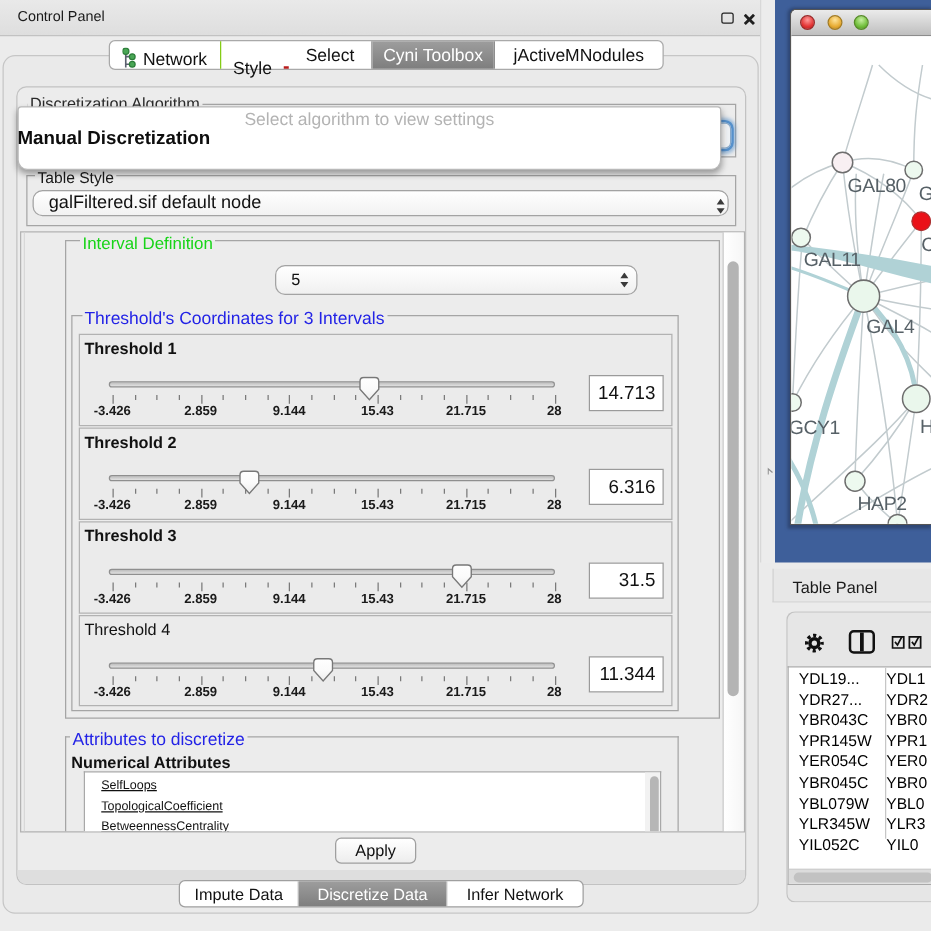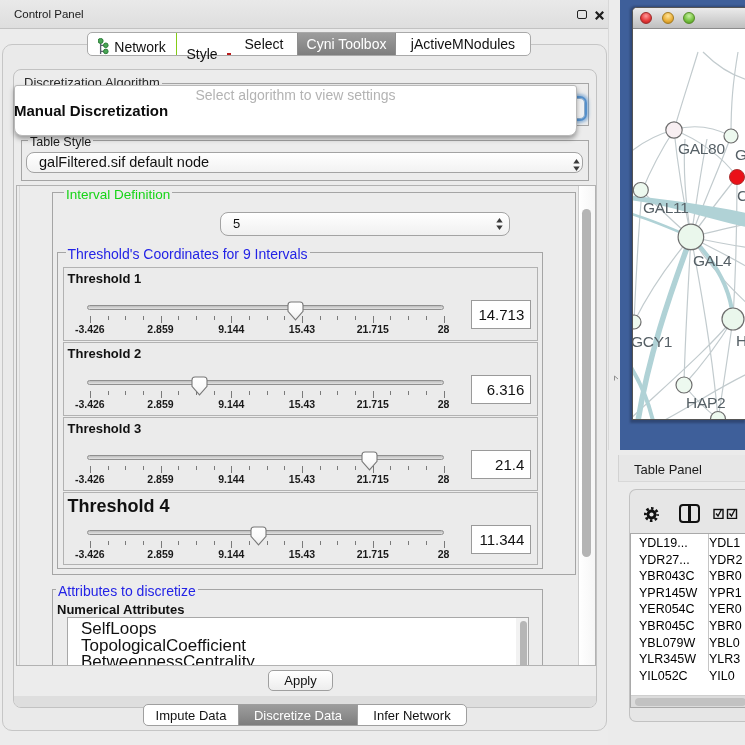--- a/index.html
+++ b/index.html
@@ -65,21 +65,21 @@
 <div class="abs" style="left:52px;top:192px;width:523.5px;height:383px;border:1px solid #a5a5a5;"></div>
 <div class="abs" style="left:64px;top:186.5px;background:#ececec;padding:0 2px;font-size:13.5px;color:#17d417;">Interval Definition</div>
 
 <div class="abs" style="left:220px;top:212px;width:290px;height:24px;background:linear-gradient(#ffffff,#f0f0f0);border:1px solid #a3a3a3;border-radius:8px;font-size:13px;color:#111;line-height:22px;padding-left:12px;">5</div>
 <svg class="abs" style="left:495.5px;top:218px;" width="7" height="12" viewBox="0 0 7 12">
       <path d="M3.5 0 L6.7 4.5 L0.3 4.5 Z" fill="#3a3a3a"></path>
       <path d="M3.5 12 L6.7 7.5 L0.3 7.5 Z" fill="#3a3a3a"></path>
     </svg>
 
 <div class="abs" style="left:57px;top:252px;width:486px;height:317px;border:1px solid #a5a5a5;"></div>
-<div class="abs" style="left:65.5px;top:246px;background:#ececec;padding:0 2px;font-size:14px;color:#2323e6;">Threshold's Coordinates for 9 Intervals</div>
+<div class="abs" style="left:65.5px;top:246px;background:#ececec;padding:0 2px;font-size:14px;color:#2323e6;">Threshold's Coordinates for 3 Intervals</div>
 
 <div id="thr">
       <div class="abs" style="left:63px;top:267px;width:475px;height:74px;border:1px solid #b2b2b2;background:#ebebeb;"></div>
       <div class="abs" style="left:67.5px;top:271px;font-size:13px;font-weight:bold;color:#111;">Threshold 1</div>
       <div class="abs" style="left:86.5px;top:304.5px;width:357px;height:5px;background:linear-gradient(#bdbdbd,#e2e2e2);border:1px solid #8f8f8f;border-radius:3.5px;"></div>
       <div class="abs" style="left:89.8px;top:315.5px;width:1px;height:7.5px;background:#7a7a7a;"></div>
       <div class="abs" style="left:107.5px;top:315.5px;width:1px;height:4px;background:#7a7a7a;"></div>
       <div class="abs" style="left:125.2px;top:315.5px;width:1px;height:4px;background:#7a7a7a;"></div>
       <div class="abs" style="left:142.9px;top:315.5px;width:1px;height:4px;background:#7a7a7a;"></div>
       <div class="abs" style="left:160.5px;top:315.5px;width:1px;height:7.5px;background:#7a7a7a;"></div>
@@ -190,23 +190,23 @@
       <svg class="abs" style="left:361.3px;top:450.5px;" width="17" height="20" viewBox="0 0 17 20">
         <path d="M1 4 Q1 1 4 1 L13 1 Q16 1 16 4 L16 10.3 L8.5 18.8 L1 10.3 Z" fill="url(#g3)" stroke="#787878" stroke-width="1.1"></path>
         <defs>
           <linearGradient id="g3" x1="0" y1="0" x2="0" y2="1">
             <stop offset="0" stop-color="#ffffff"></stop>
             <stop offset=".55" stop-color="#fafafa"></stop>
             <stop offset="1" stop-color="#ededed"></stop>
           </linearGradient>
         </defs>
       </svg>
-      <div class="abs" style="left:470.7px;top:450.4px;width:60.6px;height:29px;background:#fff;border:1px solid #9a9a9a;font-size:15px;color:#111;text-align:right;line-height:27px;padding-right:6px;">21.4</div>
+      <div class="abs" style="left:470.7px;top:450.4px;width:60.6px;height:29px;background:#fff;border:1px solid #9a9a9a;font-size:15px;color:#111;text-align:right;line-height:27px;padding-right:6px;">31.5</div>
       <div class="abs" style="left:63px;top:492px;width:475px;height:73px;border:1px solid #b2b2b2;background:#ebebeb;"></div>
-      <div class="abs" style="left:67.5px;top:496px;font-size:18px;font-weight:bold;color:#111;">Threshold 4</div>
+      <div class="abs" style="left:67.5px;top:496px;font-size:13px;font-weight:normal;color:#111;">Threshold 4</div>
       <div class="abs" style="left:86.5px;top:529.5px;width:357px;height:5px;background:linear-gradient(#bdbdbd,#e2e2e2);border:1px solid #8f8f8f;border-radius:3.5px;"></div>
       <div class="abs" style="left:89.8px;top:540.5px;width:1px;height:7.5px;background:#7a7a7a;"></div>
       <div class="abs" style="left:107.5px;top:540.5px;width:1px;height:4px;background:#7a7a7a;"></div>
       <div class="abs" style="left:125.2px;top:540.5px;width:1px;height:4px;background:#7a7a7a;"></div>
       <div class="abs" style="left:142.9px;top:540.5px;width:1px;height:4px;background:#7a7a7a;"></div>
       <div class="abs" style="left:160.5px;top:540.5px;width:1px;height:7.5px;background:#7a7a7a;"></div>
       <div class="abs" style="left:178.2px;top:540.5px;width:1px;height:4px;background:#7a7a7a;"></div>
       <div class="abs" style="left:195.9px;top:540.5px;width:1px;height:4px;background:#7a7a7a;"></div>
       <div class="abs" style="left:213.6px;top:540.5px;width:1px;height:4px;background:#7a7a7a;"></div>
       <div class="abs" style="left:231.3px;top:540.5px;width:1px;height:7.5px;background:#7a7a7a;"></div>
@@ -237,21 +237,21 @@
             <stop offset="1" stop-color="#ededed"></stop>
           </linearGradient>
         </defs>
       </svg>
       <div class="abs" style="left:470.7px;top:525.4px;width:60.6px;height:29px;background:#fff;border:1px solid #9a9a9a;font-size:15px;color:#111;text-align:right;line-height:27px;padding-right:6px;">11.344</div>
     </div>
 
 <div class="abs" style="left:52px;top:589px;width:491px;height:76px;border:1px solid #a5a5a5;border-bottom:none;"></div>
 <div class="abs" style="left:56px;top:582.5px;background:#ececec;padding:0 2px;font-size:14px;color:#2323e6;">Attributes to discretize</div>
 <div class="abs" style="left:57px;top:602px;font-size:13px;font-weight:bold;color:#111;">Numerical Attributes</div>
-<div class="abs" style="left:67px;top:617px;width:462px;height:48px;background:#fff;border:1px solid #a8a8a8;border-bottom:none;font-size:17px;color:#111;overflow:hidden;">
+<div class="abs" style="left:67px;top:617px;width:462px;height:48px;background:#fff;border:1px solid #a8a8a8;border-bottom:none;font-size:10px;color:#111;overflow:hidden;text-decoration:underline;">
   <div style="padding:3px 0 0 13px;line-height:16.5px;">SelfLoops<br>TopologicalCoefficient<br>BetweennessCentrality</div>
 </div>
 <div class="abs" style="left:516px;top:618px;width:12px;height:47px;background:#f2f2f2;"></div>
 <div class="abs" style="left:519.5px;top:621px;width:7.5px;height:44px;background:#b6b6b6;border-radius:4px 4px 0 0;"></div>
 
 <div class="abs" style="left:268px;top:670px;width:65px;height:21px;background:linear-gradient(#ffffff,#ededed);border:1px solid #9f9f9f;border-radius:5px;font-size:13px;color:#111;text-align:center;line-height:19px;">Apply</div>
 
 <div class="abs" style="left:143px;top:704px;width:324px;height:22px;background:#fff;border:1px solid #9f9f9f;border-radius:5px;display:flex;font-size:13px;color:#111;">
   <div style="width:95px;display:flex;align-items:center;justify-content:center;border-right:1px solid #9f9f9f;border-radius:4px 0 0 4px;">Impute Data</div>
   <div style="width:118px;display:flex;align-items:center;justify-content:center;background:linear-gradient(#9d9d9d,#7e7e7e);color:#fff;">Discretize Data</div>

